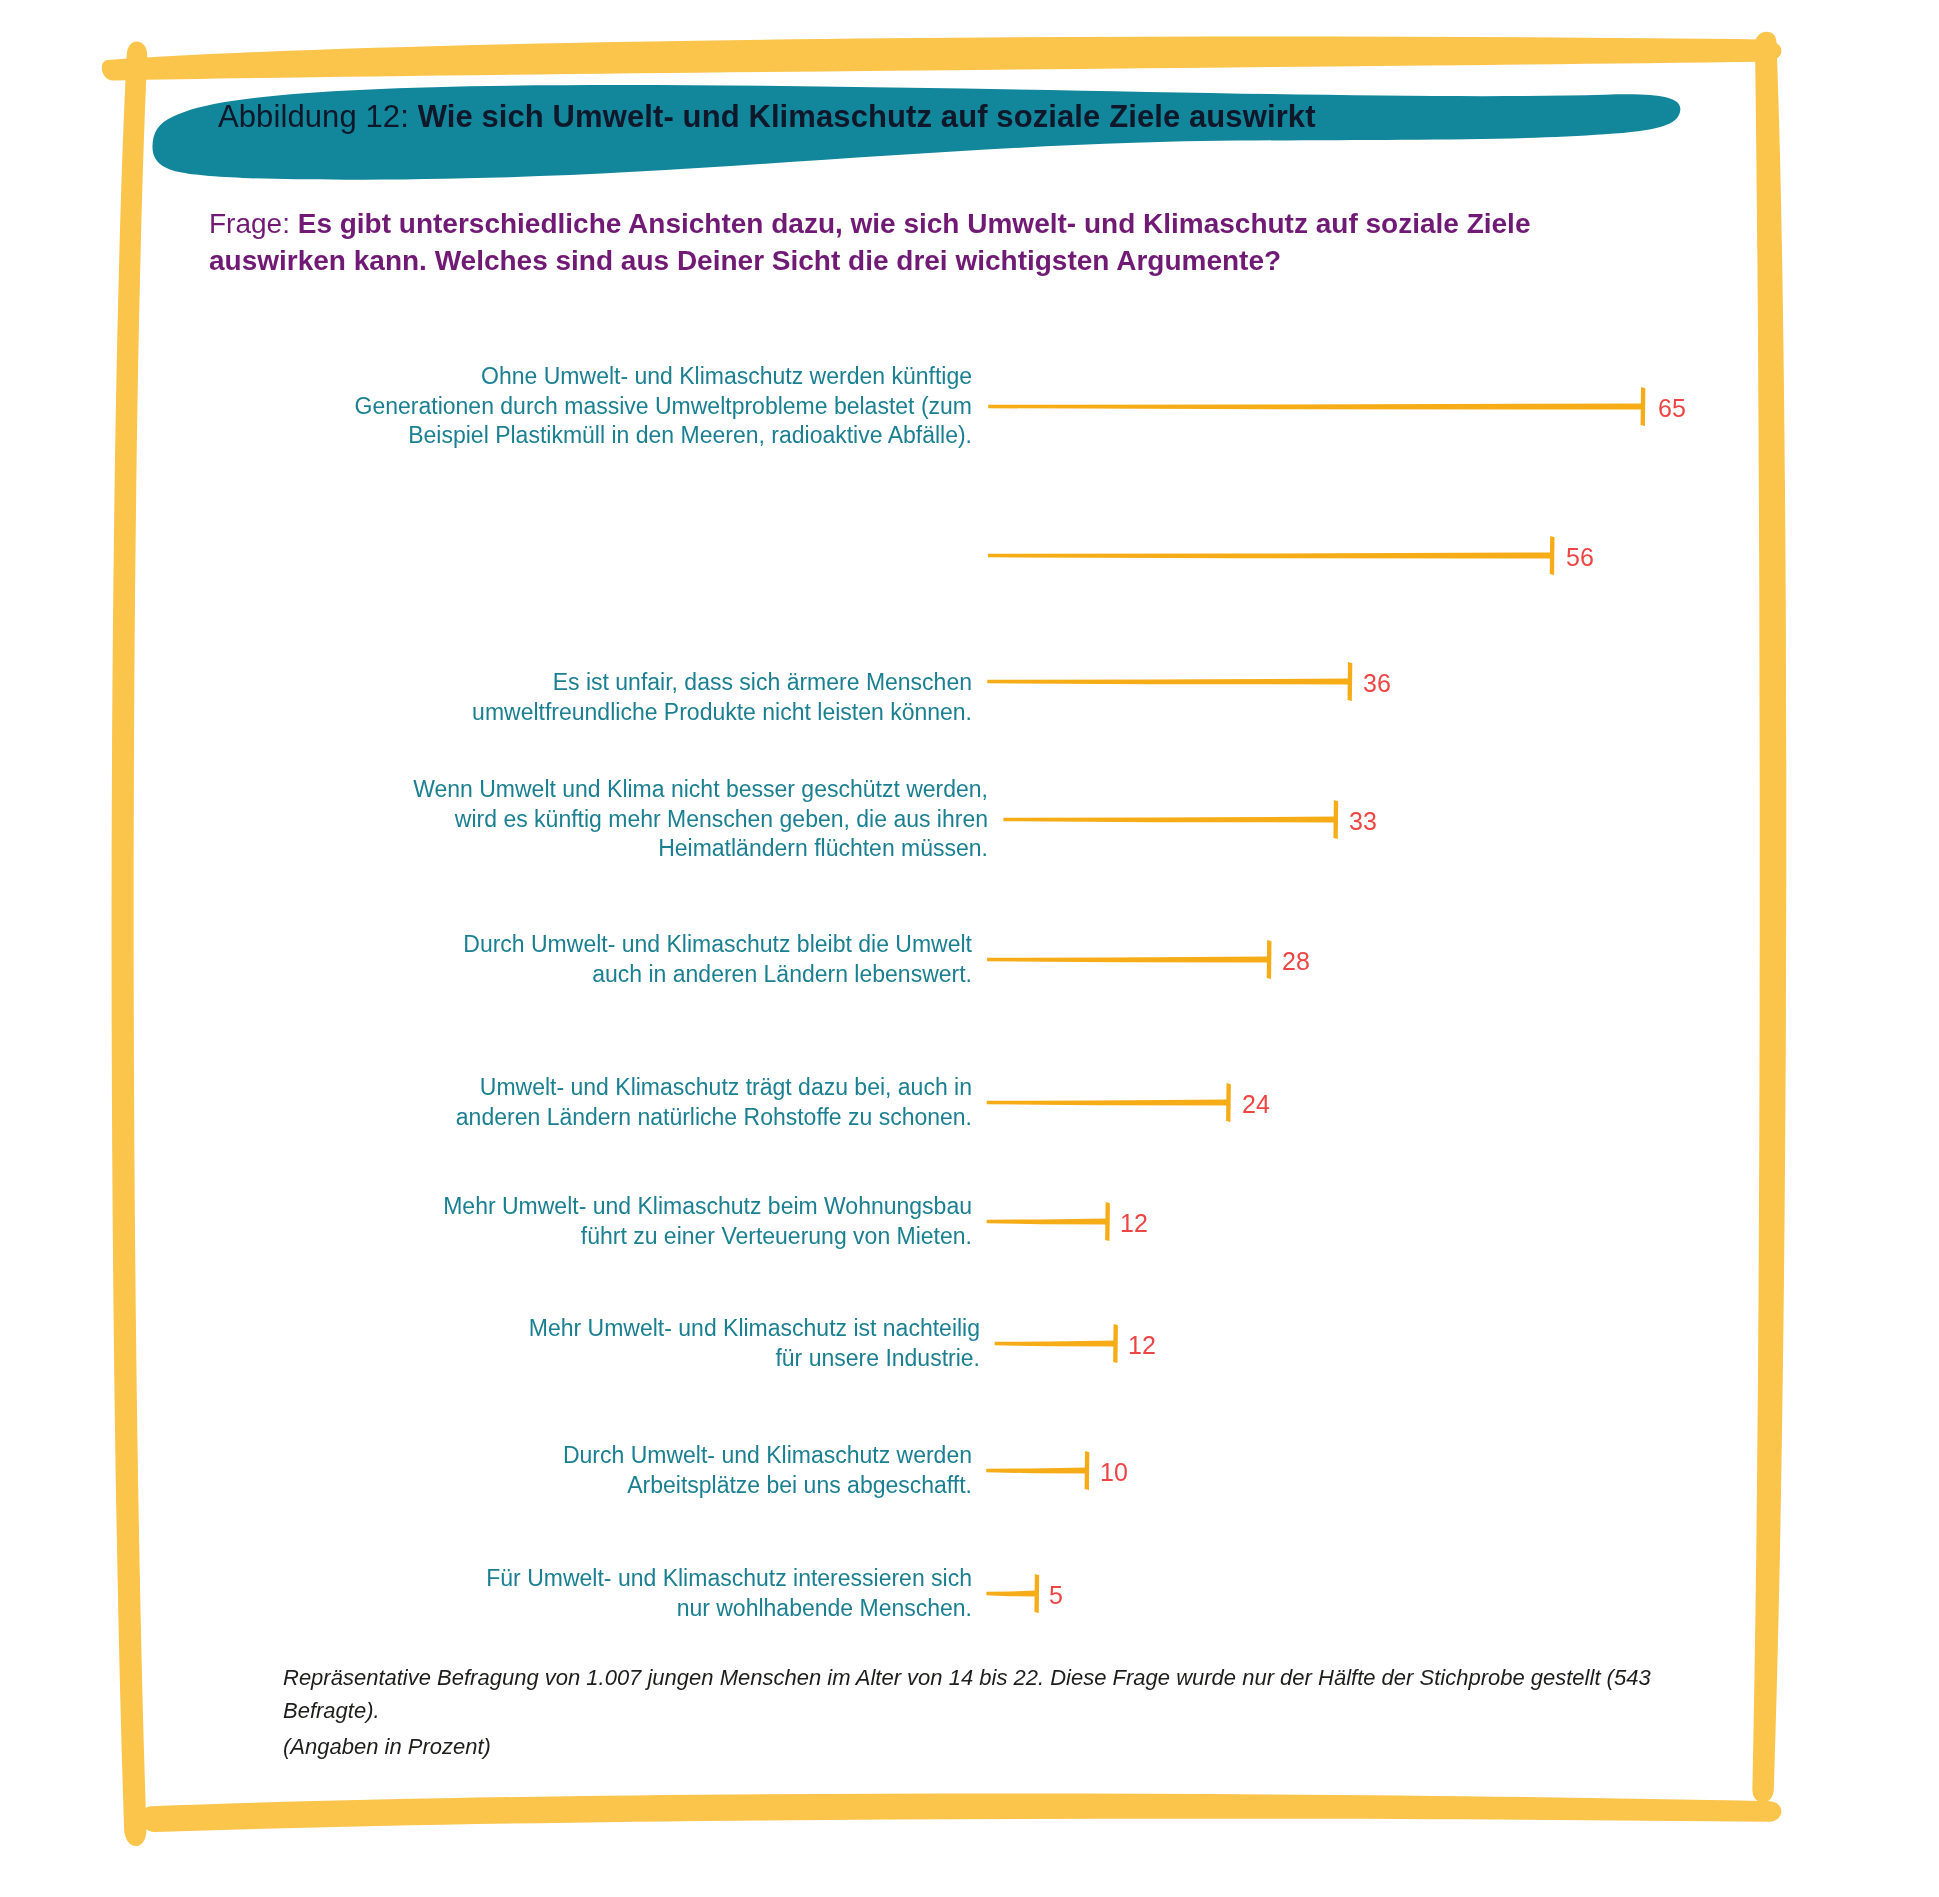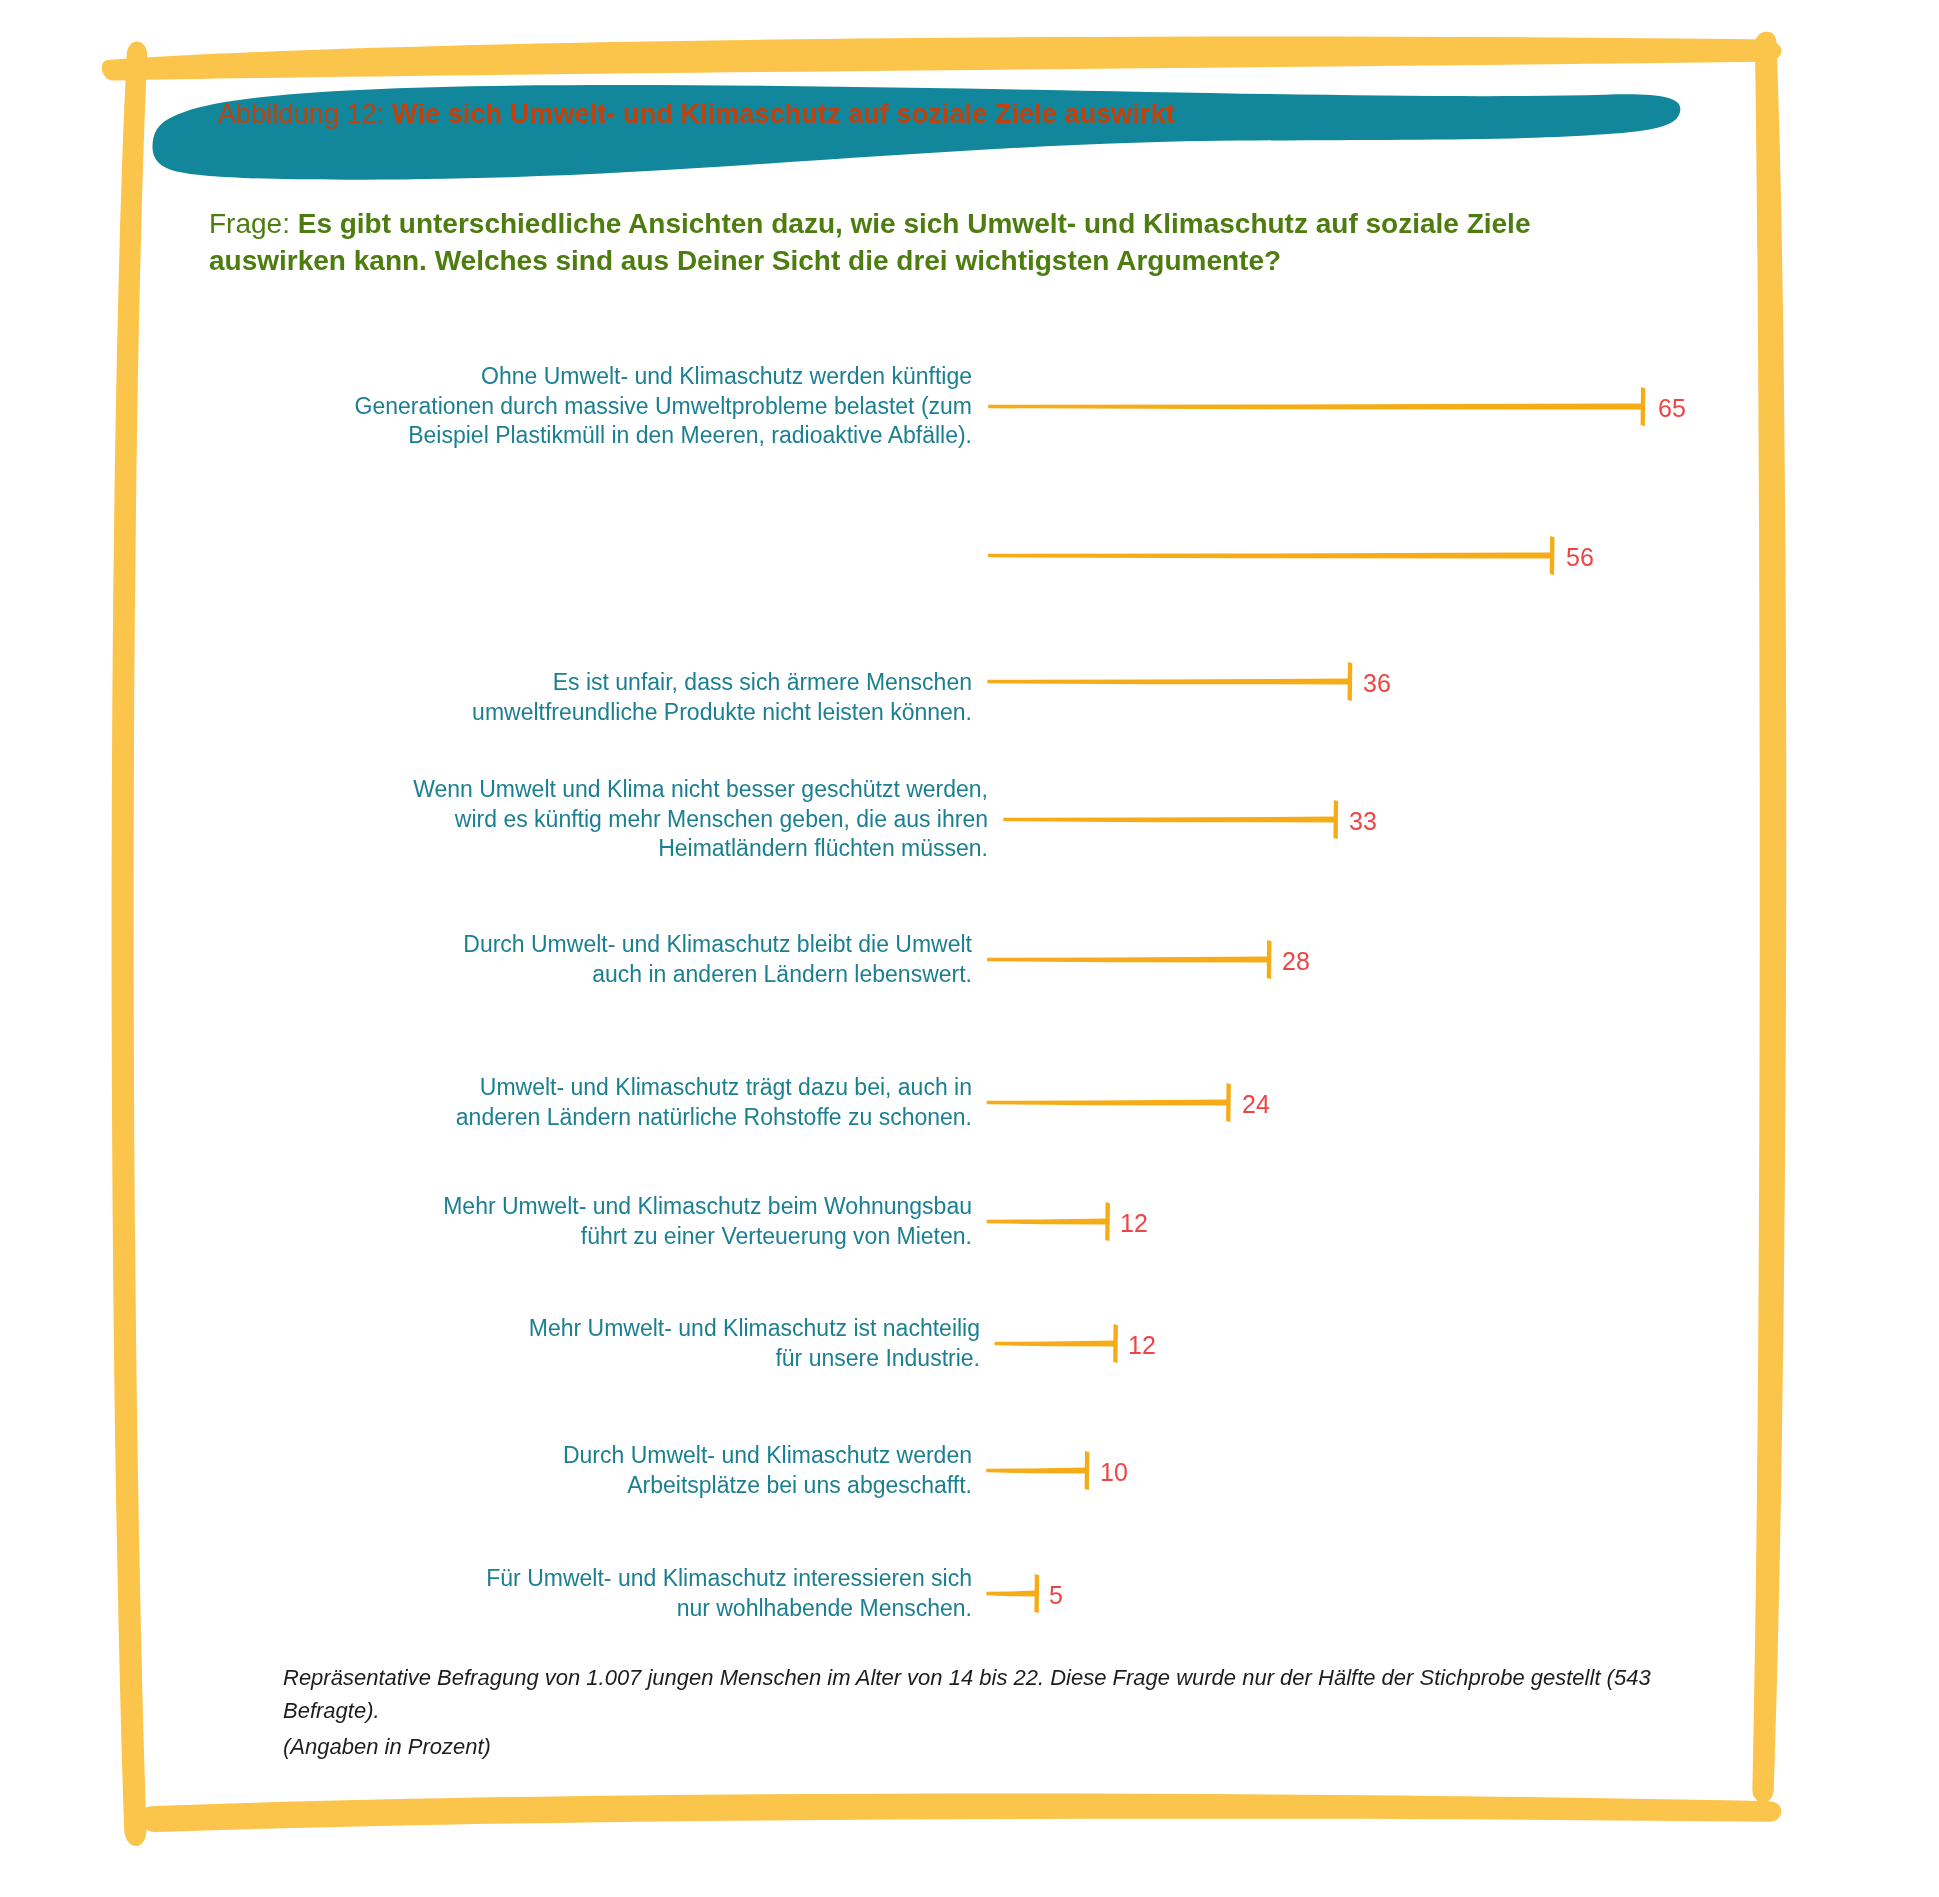--- a/index.html
+++ b/index.html
@@ -43,34 +43,34 @@
   .banner-svg {
     position: absolute;
     left: 0; top: 0;
     width: 1532px;
     height: 103px;
   }
   .banner-text {
     position: absolute;
     left: 68px;
     top: 18px;
-    font-size: 27px;
-    color: #c2410c;
+    font-size: 31px;
+    color: #0f172a;
     white-space: nowrap;
     letter-spacing: 0.1px;
   }
   .banner-text .b-strong { font-weight: bold; }
 
   
   .question {
     position: absolute;
     left: 209px;
     top: 205px;
     width: 1404px;
-    color: #4d7c0f;
+    color: #701a75;
     font-size: 28px;
     line-height: 1.33;
   }
   .question .q-label { font-weight: normal; }
   .question .q-body  { font-weight: bold; }
 
   
   .chart {
     position: absolute;
     left: 0;

